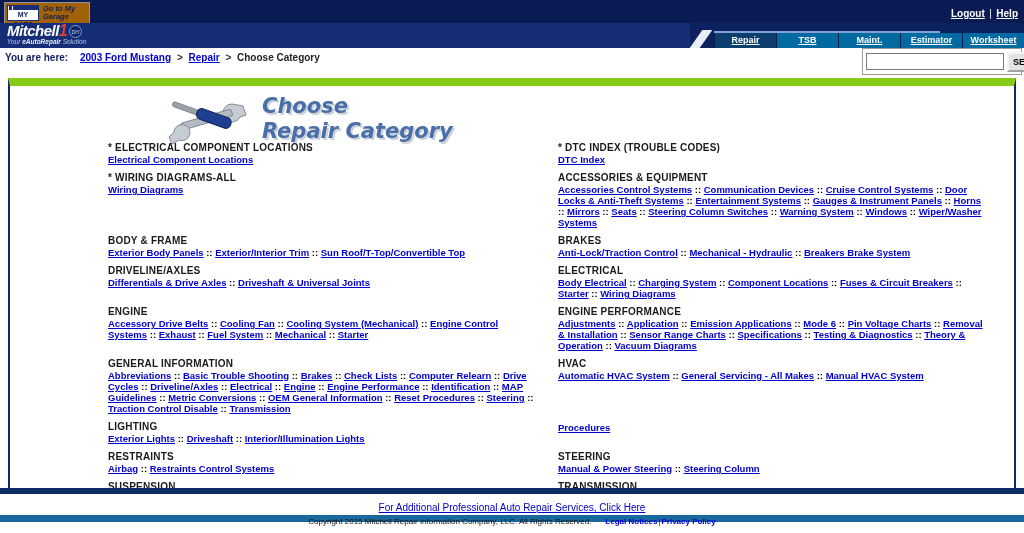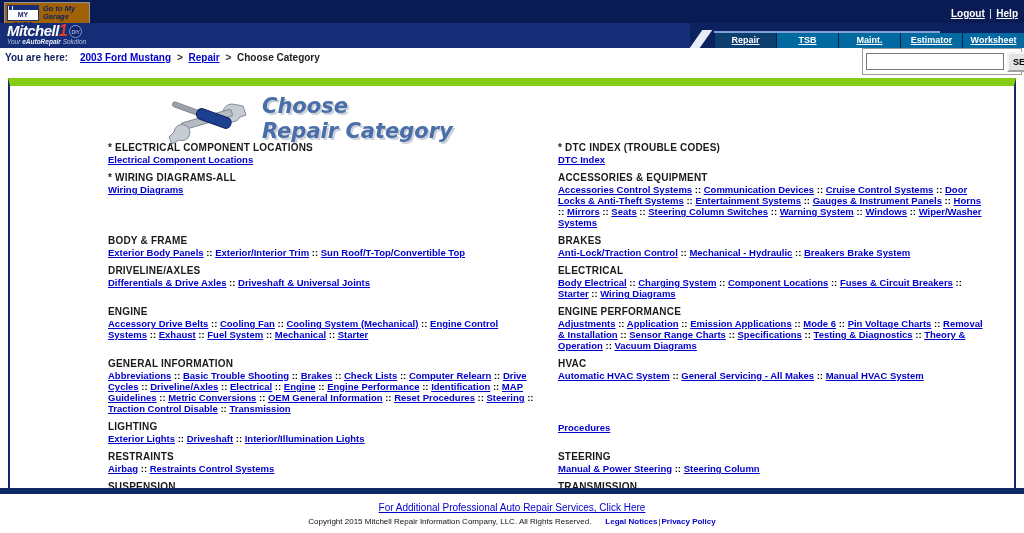--- a/index.html
+++ b/index.html
@@ -71,21 +71,21 @@
 
   .cat-grid { position:absolute; left:98px; top:56px;
     display:grid; grid-template-columns:430px 430px; column-gap:20px; row-gap:7px; }
   .cat-title { font-size:10px; font-weight:bold; color:#1a1a1a; line-height:11px; letter-spacing:0.2px; }
   .cat-links { font-size:9.5px; line-height:11px; margin-top:1px; }
   .cat-link { color:#0000cc; font-weight:bold; text-decoration:underline; }
   .link-sep { color:#000; font-weight:bold; }
 
   
   .navy-divider { height:6px; background:#0d2a66; }
-  .footer { height:40px; text-align:center; padding-top:3px; }
+  .footer { height:21px; text-align:center; padding-top:3px; }
   .footer-promo { font-size:10px; color:#0000cc; text-decoration:underline; }
   .copy-line { font-size:8px; color:#111; margin-top:2px; }
   .legal-links { margin-left:14px; }
   .legal-link { color:#0000cc; font-weight:bold; }
   .legal-sep { color:#111; margin:0 1px; }
   .bottom-bar { height:7px; background:#19699e; }
 </style>
 </head>
 <body>
 

